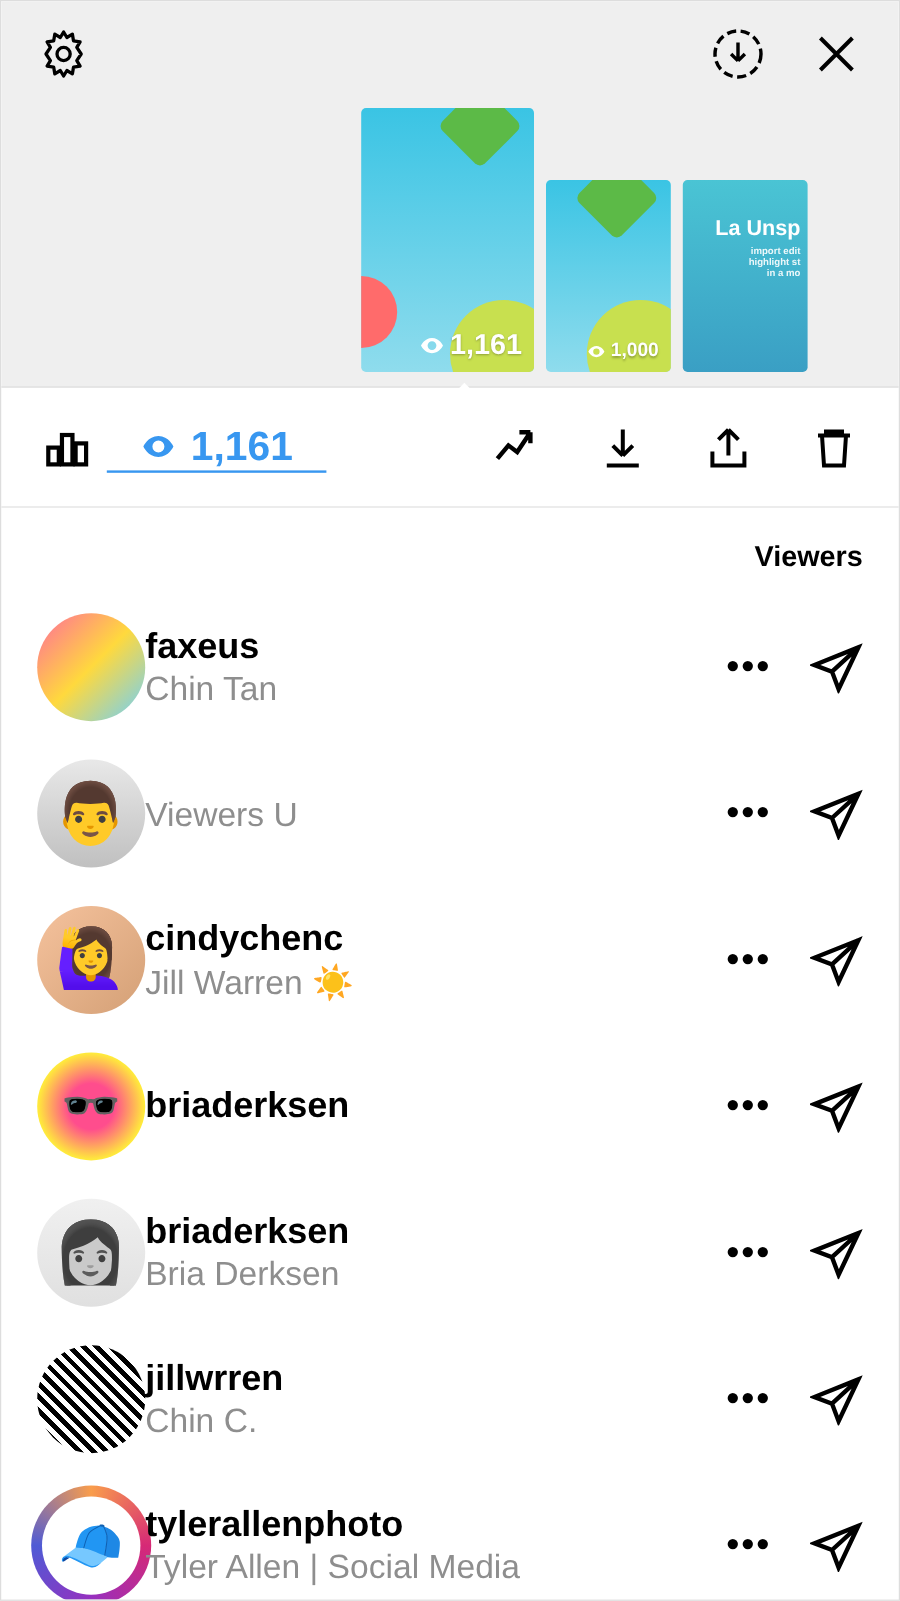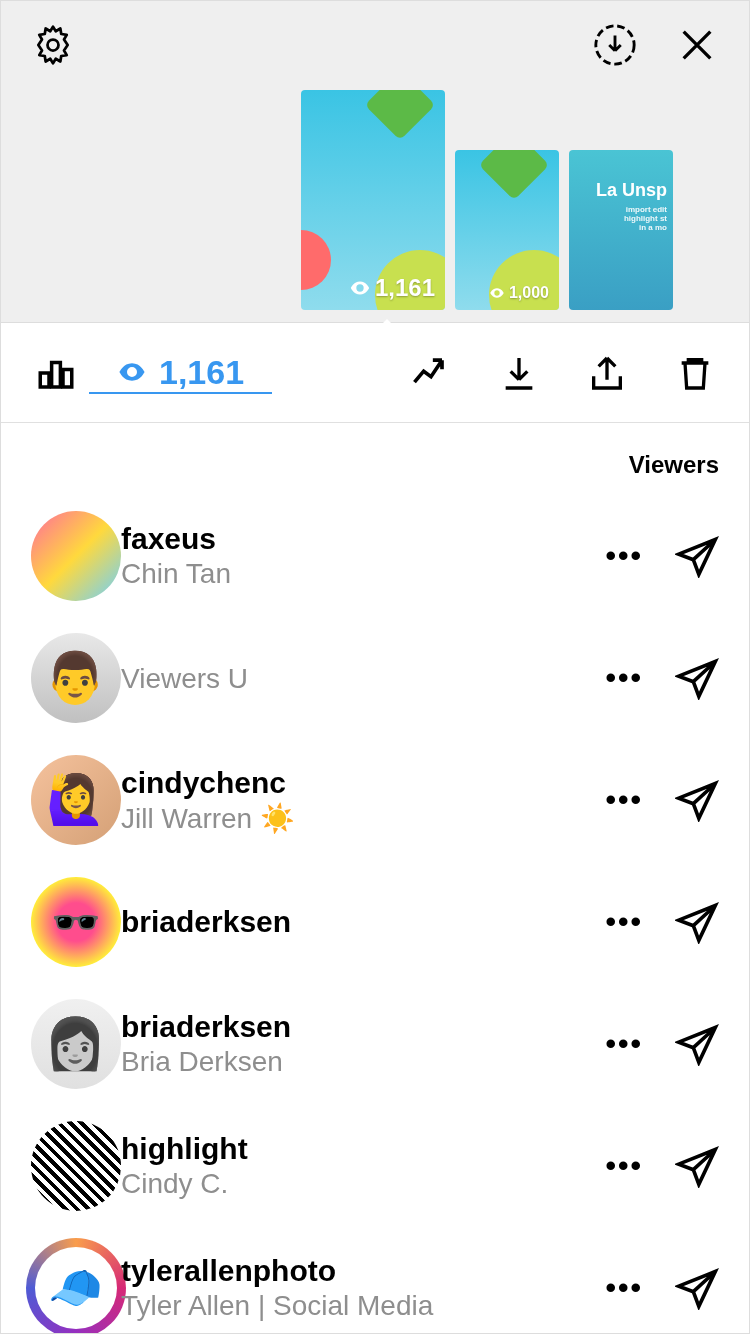--- a/index.html
+++ b/index.html
@@ -324,22 +324,22 @@
       <div class="dots">•••</div>
       <svg class="send-ic" viewBox="0 0 24 24" stroke="#000" stroke-width="2" fill="none">
           <path d="M22 3L2 11l8 3 3 8 9-19zM10 14l12-11"></path>
         </svg>
     </div>
   </div>
 
   <div class="viewer-row">
     <div class="avatar av6"></div>
     <div class="viewer-info">
-      <div class="viewer-username">highlight</div>
-      <div class="viewer-name">Cindy C.</div>
+      <div class="viewer-username">jillwrren</div>
+      <div class="viewer-name">Chin C.</div>
     </div>
     <div class="viewer-actions">
       <div class="dots">•••</div>
       <svg class="send-ic" viewBox="0 0 24 24" stroke="#000" stroke-width="2" fill="none">
           <path d="M22 3L2 11l8 3 3 8 9-19zM10 14l12-11"></path>
         </svg>
     </div>
   </div>
 
   <div class="viewer-row">

